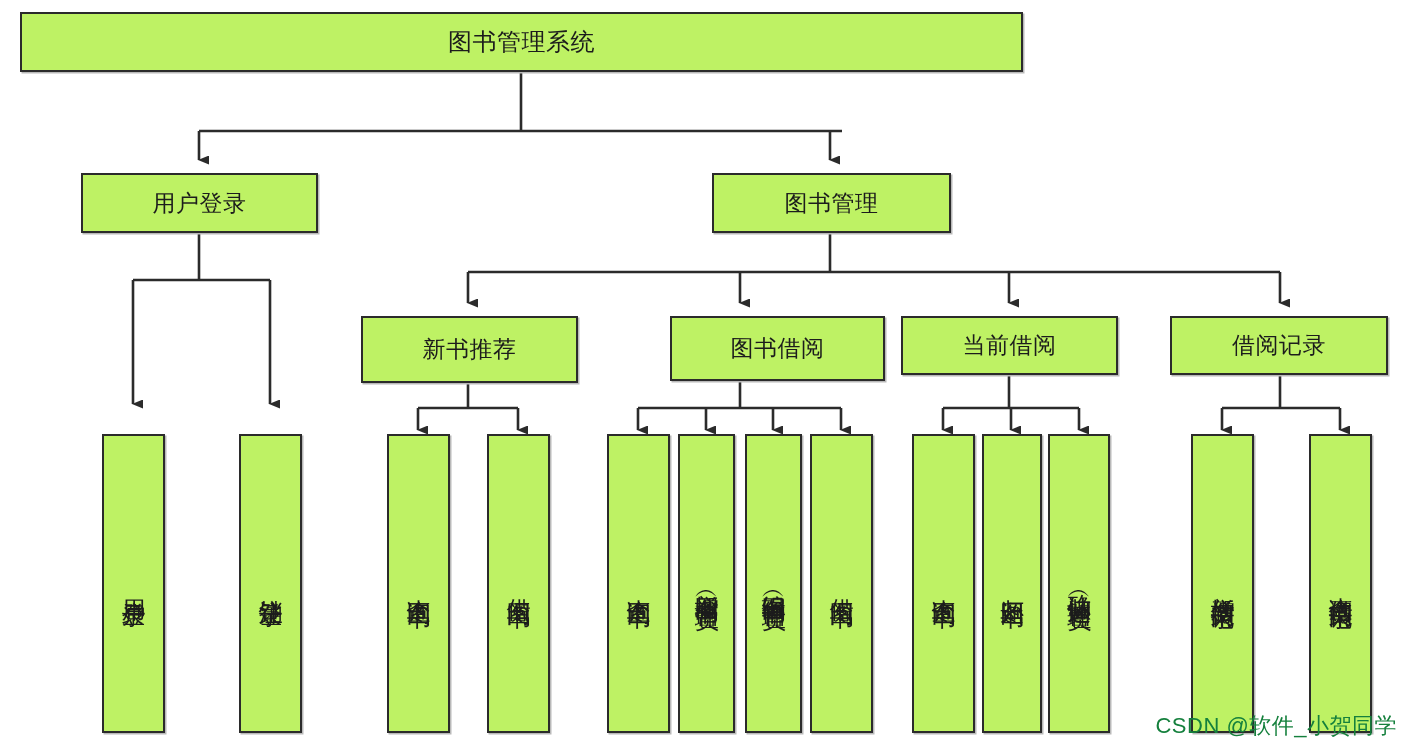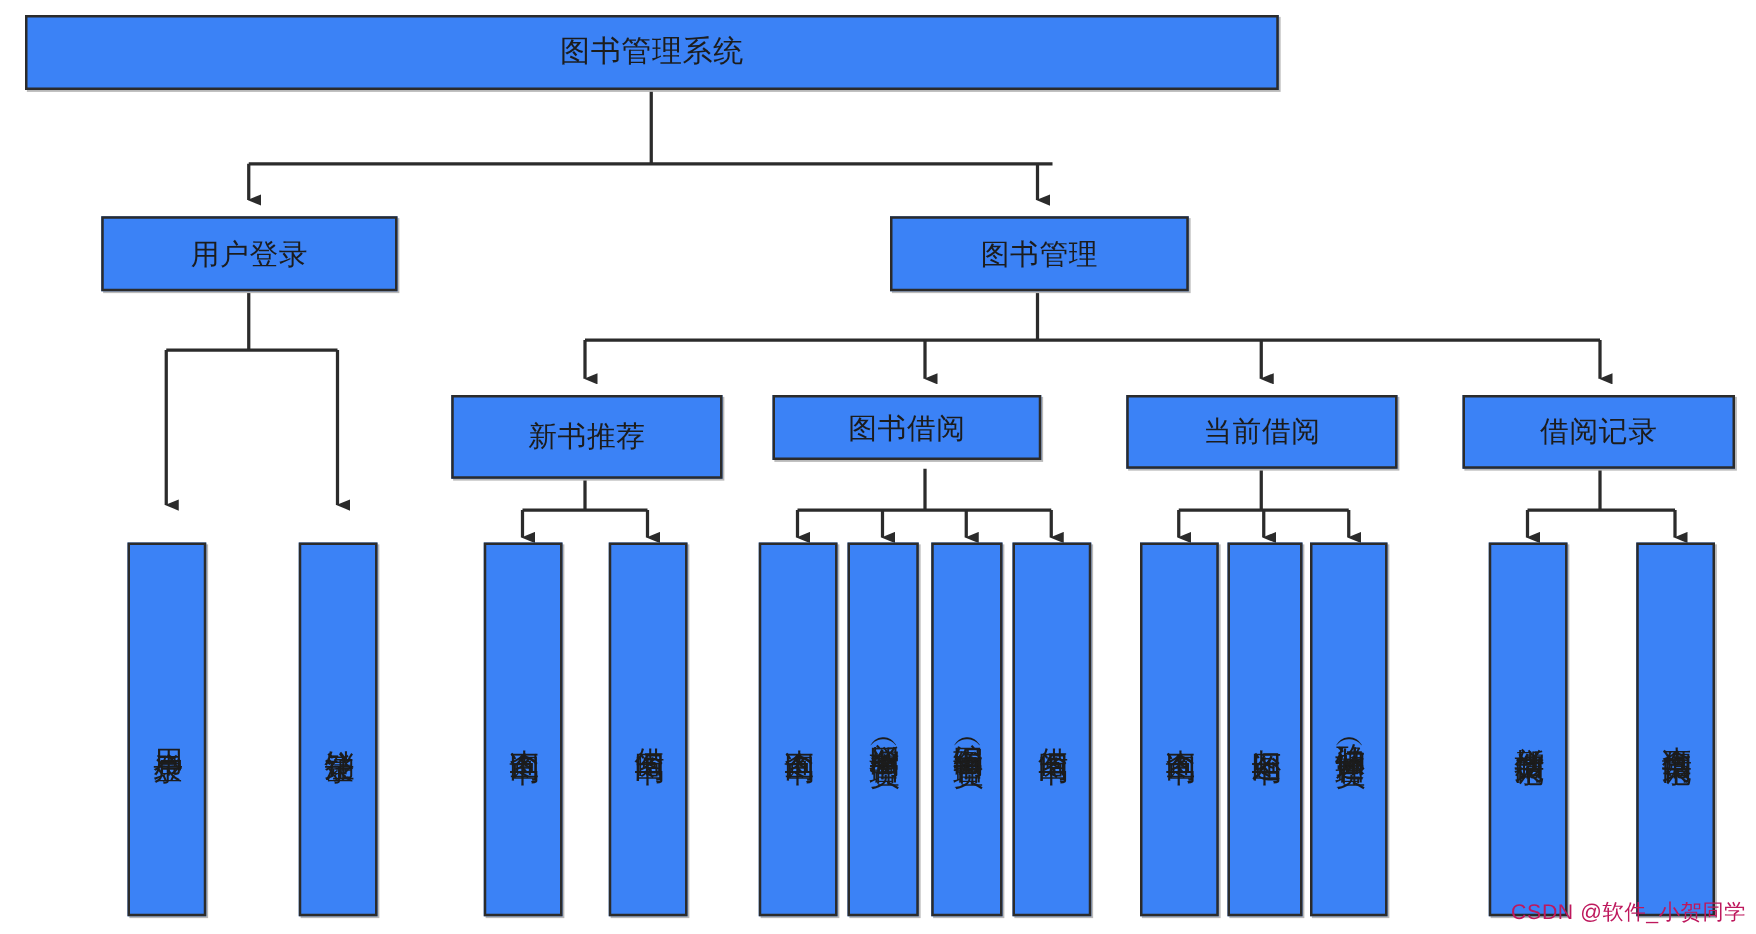--- a/index.html
+++ b/index.html
@@ -22,21 +22,21 @@
     position: absolute;
     left: 0;
     top: 0;
     width: 1405px;
     height: 747px;
     pointer-events: none;
   }
   .node {
     position: absolute;
     box-sizing: border-box;
-    background: #3b82f6;
+    background: #bef264;
     border: 2px solid #2b2b2b;
     box-shadow: 1.5px 1.5px 0 0 #b9b9b9;
     display: flex;
     align-items: center;
     justify-content: center;
     color: #1c1c1c;
     z-index: 2;
   }
   .node-label {
     display: block;
@@ -63,22 +63,22 @@
     font-size: 24px;
     line-height: 1.18;
     letter-spacing: 2px;
     white-space: nowrap;
     max-height: 272px;
   }
   #watermark {
     position: absolute;
     right: 8px;
     bottom: 6px;
-    font-size: 17px;
-    color: #be185d;
+    font-size: 22px;
+    color: #15803d;
     letter-spacing: 0.5px;
     white-space: nowrap;
     z-index: 5;
   }
 </style>
 </head>
 <body>
 
 <div id="diagram-root">
 
@@ -139,21 +139,21 @@
   <div class="node horizontal" style="left:81px; top:173px; width:237px; height:60px;">
     <span class="node-label">用户登录</span>
   </div>
   <div class="node horizontal" style="left:712px; top:173px; width:239px; height:60px;">
     <span class="node-label">图书管理</span>
   </div>
 
   <div class="node horizontal" style="left:361px; top:316px; width:217px; height:67px;">
     <span class="node-label">新书推荐</span>
   </div>
-  <div class="node horizontal" style="left:618px; top:316px; width:215px; height:52px;">
+  <div class="node horizontal" style="left:670px; top:316px; width:215px; height:65px;">
     <span class="node-label">图书借阅</span>
   </div>
   <div class="node horizontal" style="left:1170px; top:316px; width:218px; height:59px;">
     <span class="node-label">借阅记录</span>
   </div>
   <div class="node horizontal" style="left:901px; top:316px; width:217px; height:59px;">
     <span class="node-label">当前借阅</span>
   </div>
 
   <div class="node vertical" style="left:102px; top:434px; width:63px; height:299px;">

